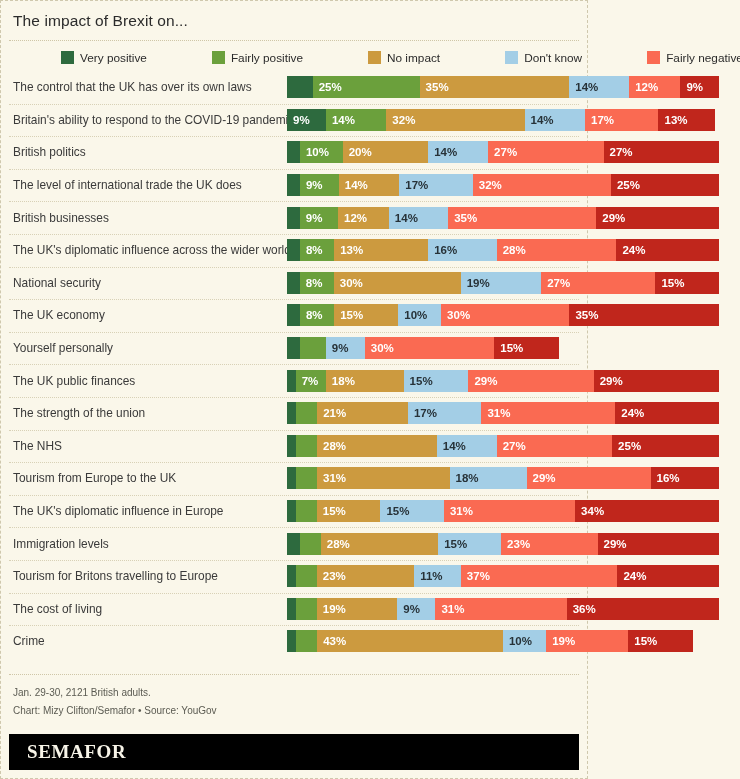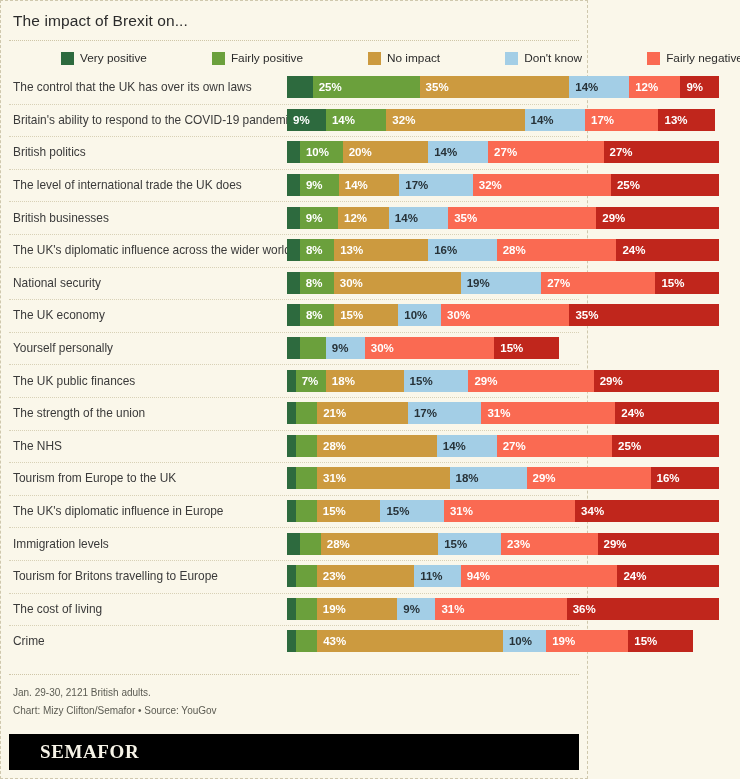--- a/index.html
+++ b/index.html
@@ -30,21 +30,21 @@
   }
   .legend{
     display:flex;
     align-items:center;
     gap:0px;
     padding:10px 0 0 12px;
     font-size:11.8px;
     color:#2b2b2b;
     white-space:nowrap;
   }
-  .legend-item{display:flex;align-items:center;margin-right:17px;padding-left:48px;}
+  .legend-item{display:flex;margin-right:17px;padding-left:48px;}
   .swatch{
     width:13px;height:13px;
     margin-right:6px;
     display:inline-block;
     flex:none;
   }
   .chart{
     margin-top:6px;
   }
   .row{
@@ -114,21 +114,21 @@
     background:#000000;
     display:flex;
     align-items:center;
   }
   .logo-text{
     color:#f7f4e8;
     font-family:"Liberation Serif", serif;
     font-weight:bold;
     font-size:19px;
     letter-spacing:.6px;
-    padding-left:31px;
+    padding-left:18px;
   }
 </style>
 </head>
 <body>
 
 <div class="frame">
 
   <div class="title">The impact of Brexit on...</div>
 
   <div class="rule-dotted"></div>
@@ -483,21 +483,21 @@
         <div class="bar">
           <div class="seg" style="background: rgb(45, 106, 62); width: 8.64px;"></div>
           <div class="seg" style="background: rgb(107, 160, 60); width: 21.6px;"></div>
           <div class="seg" style="background: rgb(204, 154, 63); width: 99.36px;">
             <span>23%</span>
           </div>
           <div class="seg dk" style="background: rgb(163, 206, 230); width: 47.52px;">
             <span>11%</span>
           </div>
           <div class="seg" style="background: rgb(250, 106, 82); width: 159.84px;">
-            <span>94%</span>
+            <span>37%</span>
           </div>
           <div class="seg" style="background: rgb(192, 38, 28); width: 103.68px;">
             <span>24%</span>
           </div>
         </div>
       </div>
       <div class="row">
         <div class="row-sep"></div>
         <div class="row-label">The cost of living</div>
         <div class="bar">

